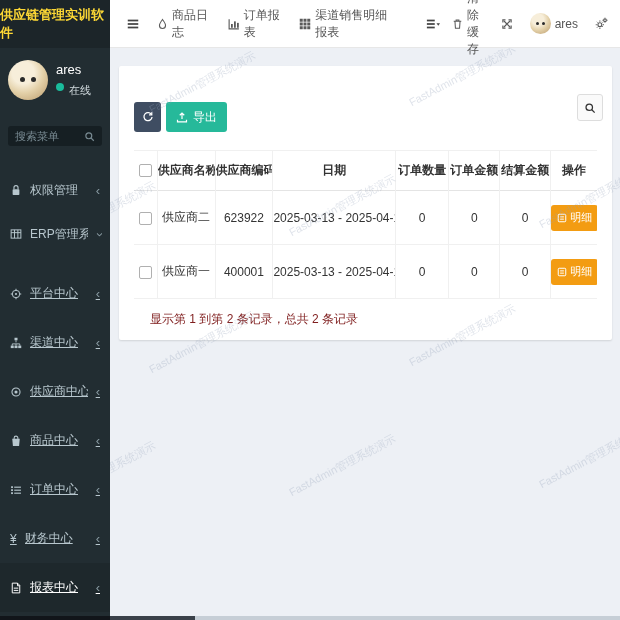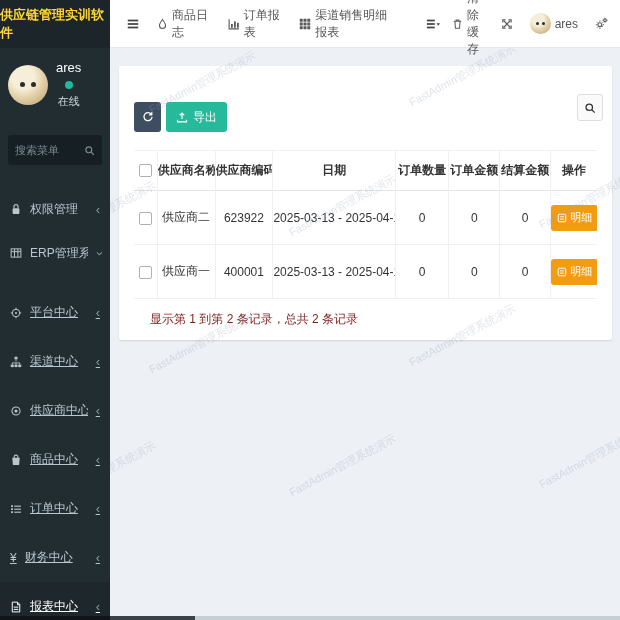--- a/index.html
+++ b/index.html
@@ -25,23 +25,23 @@
   .avatar-sm::after  { width:3px; height:3px; left:12px; top:9px; }
   .icon { display:inline-flex; align-items:center; justify-content:center; }
 
   
   .sidebar { position:absolute; top:48px; left:0; width:110px; bottom:0; background:#222d32; z-index:4; }
   .user-panel { display:flex; align-items:center; gap:8px; padding:12px 8px; }
   .avatar-lg { width:40px; height:40px; flex:0 0 auto; }
   .avatar-lg::before { width:5px; height:5px; left:12px; top:17px; }
   .avatar-lg::after  { width:5px; height:5px; left:23px; top:17px; }
   .user-name { color:#fff; font-size:13px; }
-  .user-status { display:flex; align-items:center; gap:5px; margin-top:6px; color:#cfd8dc; font-size:11px;flex-direction:column; }
+  .user-status { display:flex; align-items:flex-start; gap:5px; margin-top:6px; color:#cfd8dc; font-size:11px; }
   .dot { width:8px; height:8px; border-radius:50%; background:#1abc9c; }
-  .side-search { margin:14px 8px 0 8px; height:30px; background:#161f23; border-radius:3px;
+  .side-search { margin:14px 8px 0 8px; height:20px; background:#161f23; border-radius:3px;
                  display:flex; align-items:center; padding:8px 7px; }
   .side-search input { flex:1; min-width:0; background:transparent; border:none; outline:none;
                        color:#b8c7ce; font-size:11px; font-family:inherit; }
   .side-search input::placeholder { color:#7a8c94; }
   .menu { list-style:none; margin-top:22px; }
   .menu-item { height:44px; display:flex; align-items:center; gap:8px; padding:0 10px;
                color:#b8c7ce; font-size:12px; cursor:pointer; }
   .submenu { list-style:none; padding-top:13px; }
   .submenu .menu-item { height:49px;text-decoration:underline; }
   .menu-item .label { flex:1; white-space:nowrap; overflow:hidden; }

